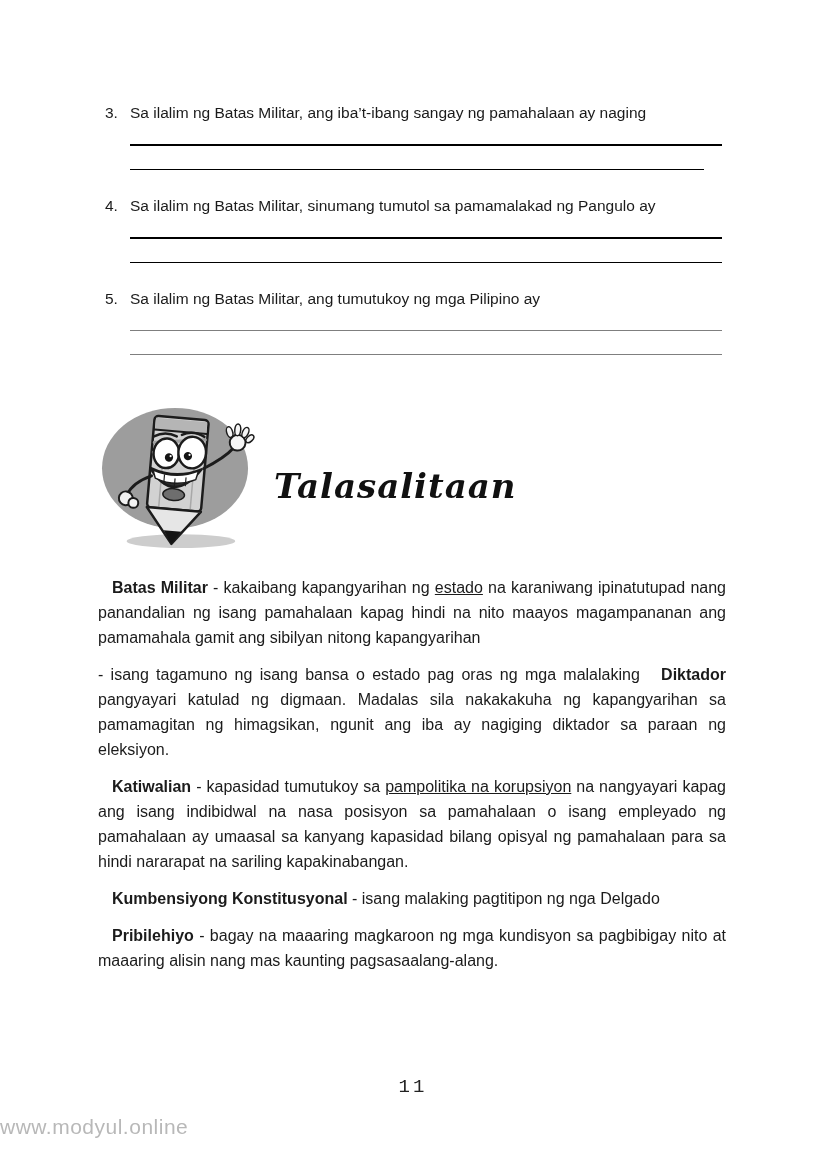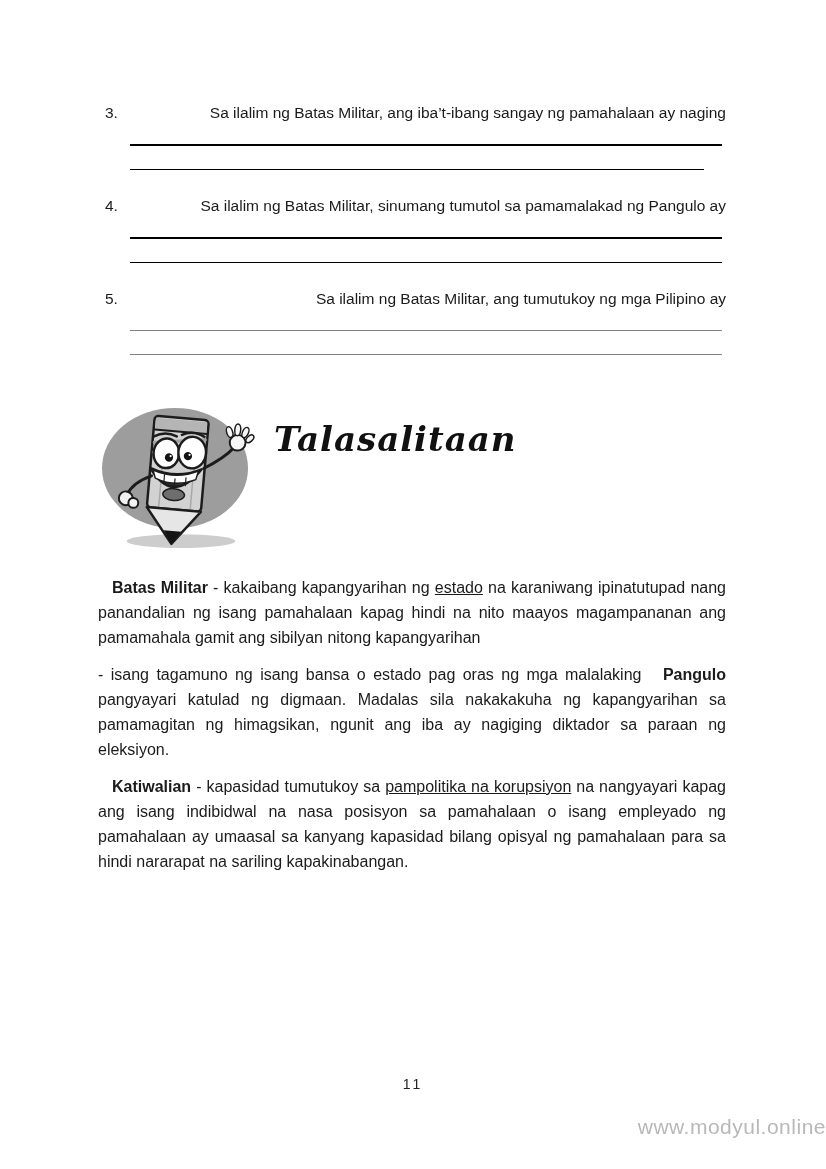--- a/index.html
+++ b/index.html
@@ -7,49 +7,49 @@
     position:relative;width:826px;height:1169px;background:#ffffff;
     font-family:"Liberation Sans","DejaVu Sans",sans-serif;color:#1b1b1b;
     overflow:hidden;
   }
   .content{position:absolute;left:98px;top:103px;width:628px;}
 
   
   .q-item{margin-bottom:26px;}
   .q-row{display:flex;font-size:15.5px;line-height:20px;}
   .q-num{flex:none;width:25px;margin-left:7px;}
-  .q-text{flex:1;text-align:right;}
+  .q-text{flex:1;}
   .q-lines{margin-left:32px;}
   .blank{width:592px;border-bottom:2px solid #000;}
   .blank.first{height:21px;}
   .blank.second{height:23px;border-bottom-width:1.5px;}
   .q-item.q3 .blank.second{width:574px;}
   .q-item.q5 .blank{border-bottom:1px solid #7f7f7f;}
 
   
-  .vocab-header{margin-top:50px;display:flex;align-items:flex-start;}
+  .vocab-header{margin-top:50px;display:flex;align-items:center;}
   .mascot{flex:none;width:158px;height:148px;}
   .vocab-title{
     margin:14px 0 0 18px;font-family:"DejaVu Serif","Liberation Serif",serif;
     font-style:italic;font-weight:bold;font-size:34px;color:#111;letter-spacing:1px;
   }
 
   
   .definitions{margin-top:22px;}
   .para{font-size:16px;line-height:25px;text-align:justify;margin:0 0 12px 0;}
   .para b{font-weight:bold;margin-left:14px;}
   .u{text-decoration:underline;}
 
   
   .page-number{
     position:absolute;left:0;top:1076px;width:826px;text-align:center;
-    font-size:14px;letter-spacing:3px;color:#222;
+    font-size:19px;letter-spacing:3px;color:#222;font-family:Liberation Mono, monospace;
   }
   .watermark{
-    position:absolute;left:0;top:1115px;width:826px;text-align:right;
+    position:absolute;left:0;top:1115px;width:826px;text-align:left;
     font-size:21px;color:#b8b8b8;letter-spacing:0.5px;
   }
 </style>
 </head>
 <body>
 
 <div class="page">
   <div class="content">
 
     <section class="questions">
@@ -127,25 +127,27 @@
           </g>
         </svg>
       </div>
       <h1 class="vocab-title">Talasalitaan</h1>
     </section>
 
     <section class="definitions">
 
       <p class="para"><b>Batas Militar</b><span> - kakaibang kapangyarihan ng </span><span class="u">estado</span><span> na karaniwang ipinatutupad nang panandalian ng isang pamahalaan kapag hindi na nito maayos magampananan ang pamamahala gamit ang sibilyan nitong kapangyarihan</span></p>
 
-      <p class="para"><span>- isang tagamuno ng isang bansa o estado pag oras ng mga malalaking </span><b>Pangulo</b><span> pangyayari katulad ng digmaan. Madalas sila nakakakuha ng kapangyarihan sa pamamagitan ng himagsikan, ngunit ang iba ay nagiging diktador sa paraan ng eleksiyon.</span></p>
+      <p class="para"><span>- isang tagamuno ng isang bansa o estado pag oras ng mga malalaking </span><b>Diktador</b><span> pangyayari katulad ng digmaan. Madalas sila nakakakuha ng kapangyarihan sa pamamagitan ng himagsikan, ngunit ang iba ay nagiging diktador sa paraan ng eleksiyon.</span></p>
 
       <p class="para"><b>Katiwalian</b><span> - kapasidad tumutukoy sa </span><span class="u">pampolitika na korupsiyon</span><span> na nangyayari kapag ang isang indibidwal na nasa posisyon sa pamahalaan o isang empleyado ng pamahalaan ay umaasal sa kanyang kapasidad bilang opisyal ng pamahalaan para sa hindi nararapat na sariling kapakinabangan.</span></p>
 
+      <p class="para"><b>Kumbensiyong Konstitusyonal</b><span> - isang malaking pagtitipon ng nga Delgado</span></p>
 
+      <p class="para"><b>Pribilehiyo</b><span> - bagay na maaaring magkaroon ng mga kundisyon sa pagbibigay nito at maaaring alisin nang mas kaunting pagsasaalang-alang.</span></p>
 
 
     </section>
   </div>
 
   <div class="page-number">11</div>
   <div class="watermark">www.modyul.online</div>
 </div>
 
 </body></html>

